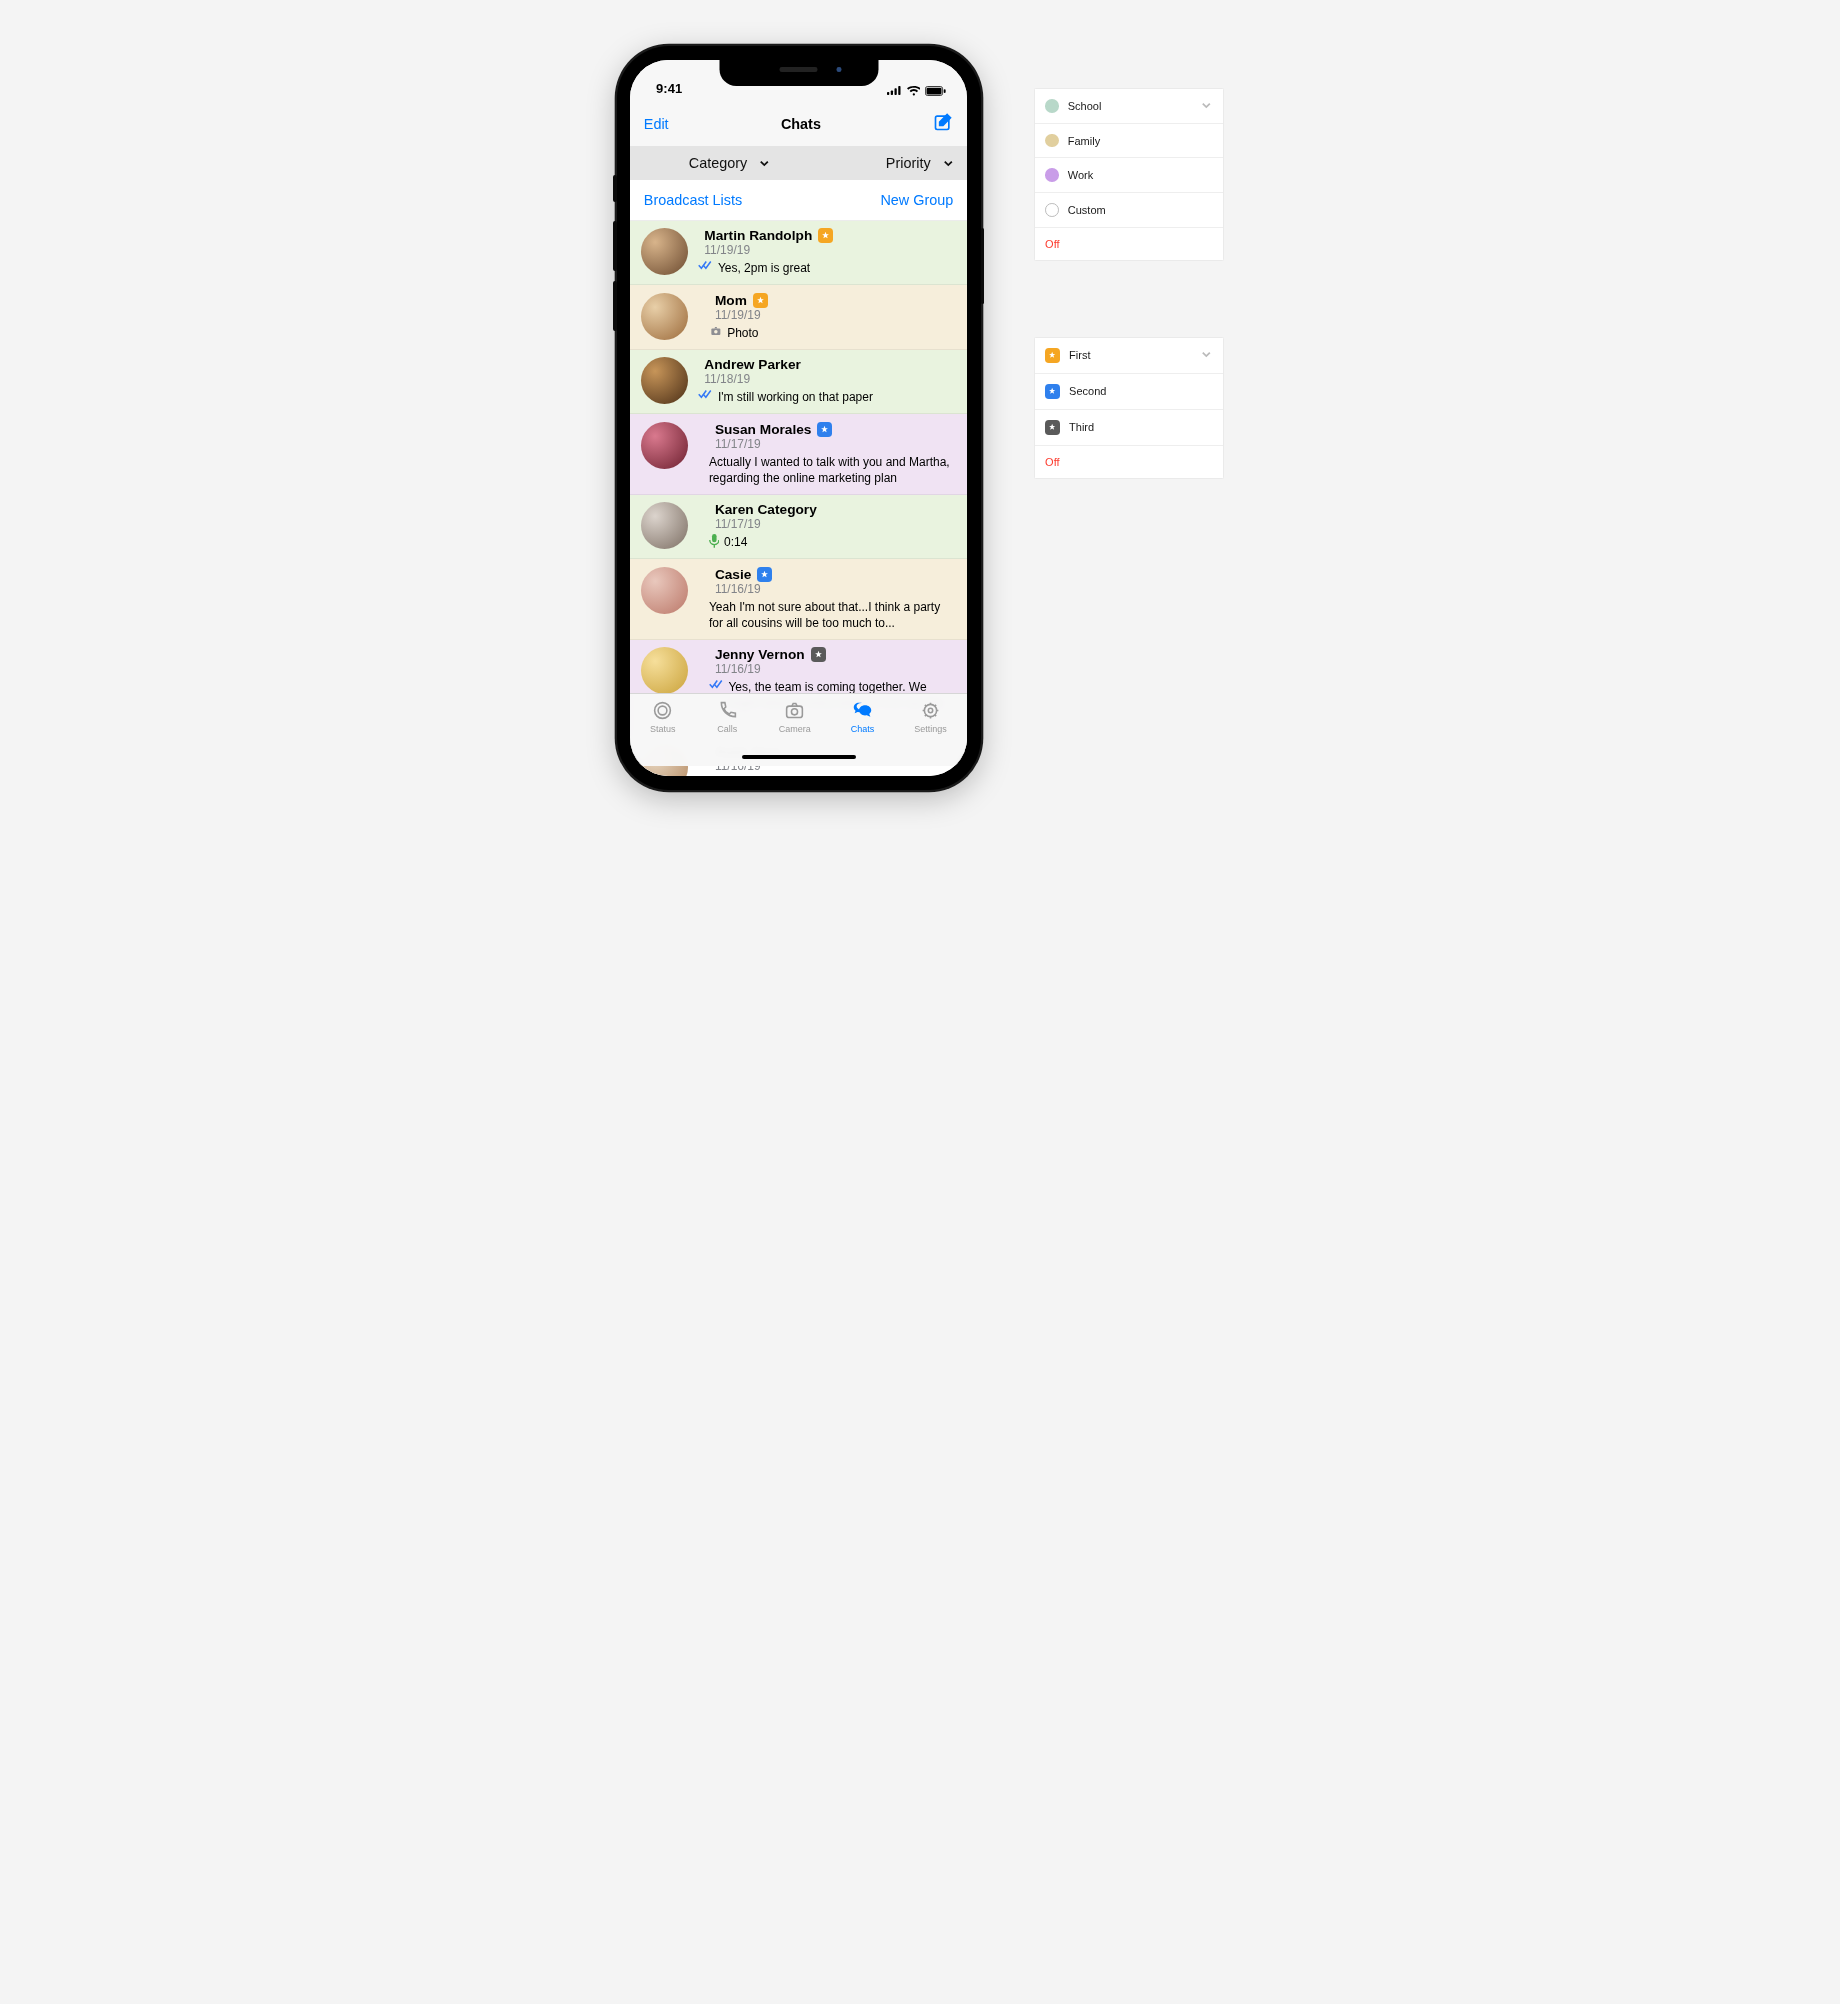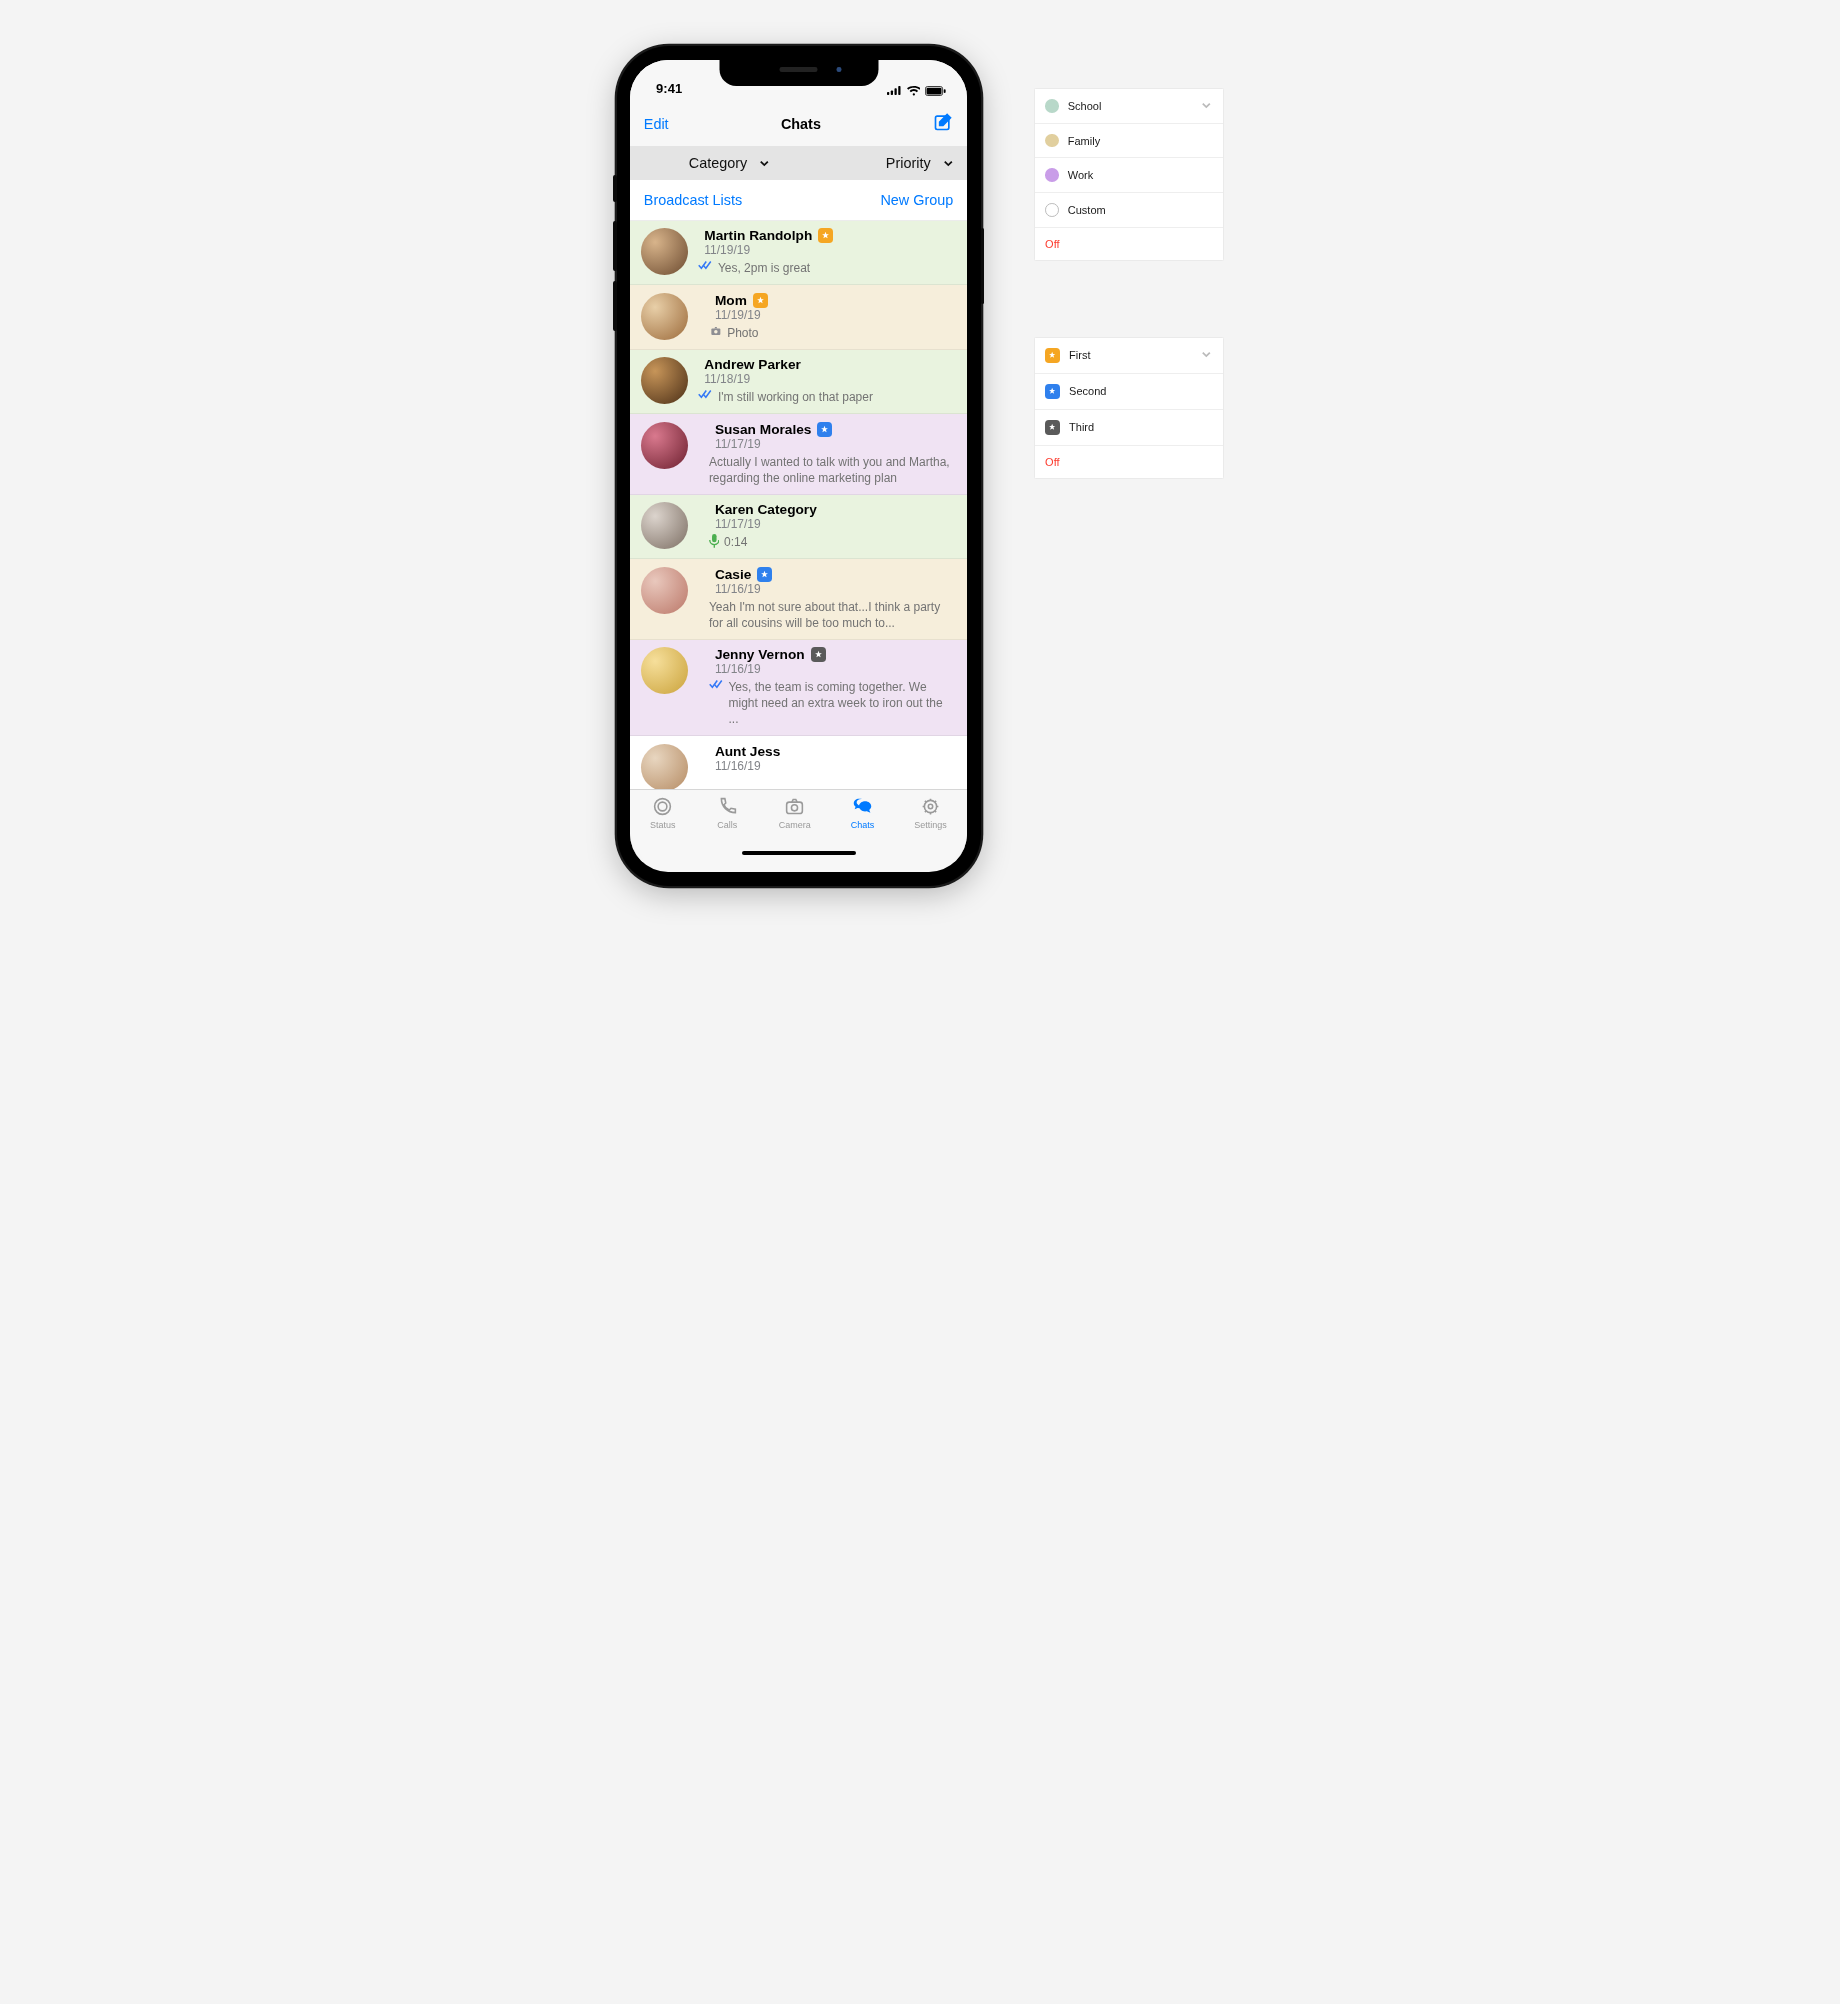--- a/index.html
+++ b/index.html
@@ -3,21 +3,21 @@
 <meta charset="utf-8">
 <style>
   * { margin: 0; padding: 0; box-sizing: border-box; font-family: -apple-system, "SF Pro Text", "Helvetica Neue", Arial, sans-serif; -webkit-font-smoothing: antialiased; }
   body { background: #f4f4f4; padding: 46px 0; }
   .stage { display: flex; align-items: flex-start; justify-content: center; gap: 53px; }
 
   
   .phone-frame {
     position: relative;
     width: 364px;
-    height: 840px;
+    height: 744px;
     background: #000;
     border-radius: 52px;
     padding: 10.6px;
     box-shadow: 0 0 0 2.3px #1a1a1a, 0 7.6px 30px rgba(0,0,0,.25);
   }
   .phone-inner {
     width: 100%;
     height: 100%;
     background: #000;
     border-radius: 41px;
@@ -101,21 +101,21 @@
   }
   .avatar {
     flex:0 0 47px; width:47px; height:47px; border-radius:50%;
     background:#ccc center/cover no-repeat;
     margin-right:10.6px;
   }
   .chat-main { flex:1; min-width:0; }
   .chat-top { display:flex; justify-content:space-between; align-items:baseline;flex-direction:column; }
   .chat-name { font-size:13.7px; font-weight:700; display:flex; align-items:center; gap:6px; }
   .chat-date { font-size:12px; color:#828489; font-weight:400; white-space:nowrap; margin-left:6px;}
-  .chat-sub { margin-top:3px; font-size:12px; color:#737373; line-height:1.35; display:flex; gap:4.6px;}
+  .chat-sub { margin-top:3px; font-size:12px; color:#000000; line-height:1.35; display:flex; gap:4.6px;}
   .chat-sub .msg-text { flex:1; min-width:0; }
   .star-badge {
     display:inline-flex; align-items:center; justify-content:center;
     width:15px; height:15px; border-radius:3.8px;
     color:#fff;
   }
   .bg-green  { background:#e9f3df; }
   .bg-tan    { background:#f6eedb; }
   .bg-purple { background:#f0e3f3; }
 

